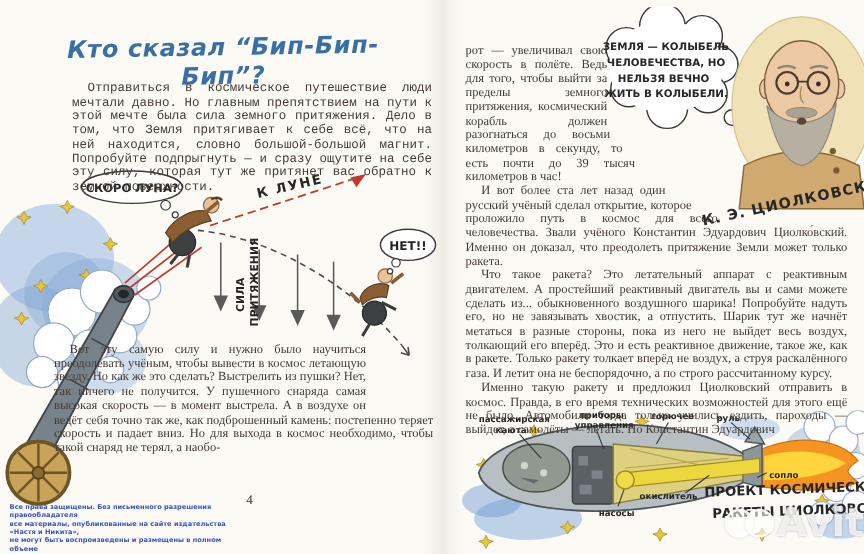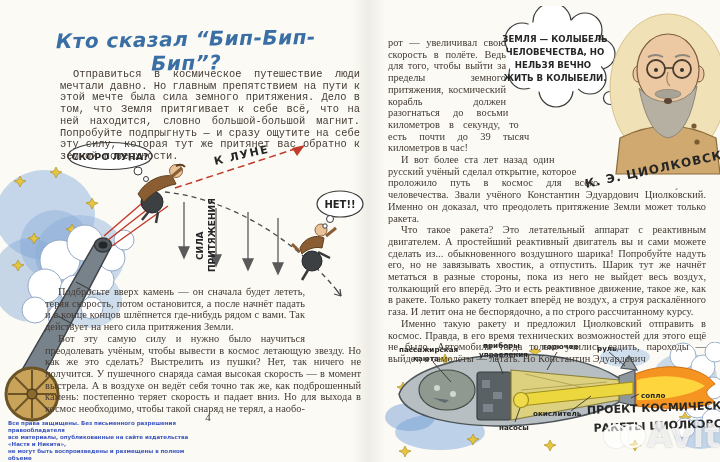--- a/index.html
+++ b/index.html
@@ -179,21 +179,20 @@
     <g>
       <ellipse cx="340" cy="64" rx="23" ry="13" fill="#ffffff" stroke="#3a3a3a" stroke-width="1.2"></ellipse>
       <circle cx="330" cy="79" r="3.5" fill="#ffffff" stroke="#3a3a3a" stroke-width="1"></circle>
       <circle cx="325" cy="86" r="2.2" fill="#ffffff" stroke="#3a3a3a" stroke-width="1"></circle>
       <text class="hand" x="340" y="68" font-size="10" text-anchor="middle">НЕТ!!</text>
     </g>
   </svg>
 
   <div class="abs body-text left-lower">
     <div class="arc-spacer"></div>
-    <p>Подбросьте вверх камень — он сначала будет лететь, теряя скорость, потом остановится, а после начнёт падать и в конце концов шлёпнется где-нибудь рядом с вами. Так действует на него сила притяжения Земли.</p>
     <p>Вот эту самую силу и нужно было научиться преодолевать учёным, чтобы вывести в космос летающую звезду. Но как же это сделать? Выстрелить из пушки? Нет, так ничего не получится. У пушечного снаряда самая высокая скорость — в момент выстрела. А в воздухе он ведёт себя точно так же, как подброшенный камень: постепенно теряет скорость и падает вниз. Но для выхода в космос необходимо, чтобы такой снаряд не терял, а наобо-</p>
   </div>
 
   <div class="abs pagenum">4</div>
 
   <div class="abs copyright">
     <div>Все права защищены. Без письменного разрешения правообладателя</div>
     <div>все материалы, опубликованные на сайте издательства «Настя и Никита»,</div>
     <div>не могут быть воспроизведены и размещены в полном объеме</div>
 

